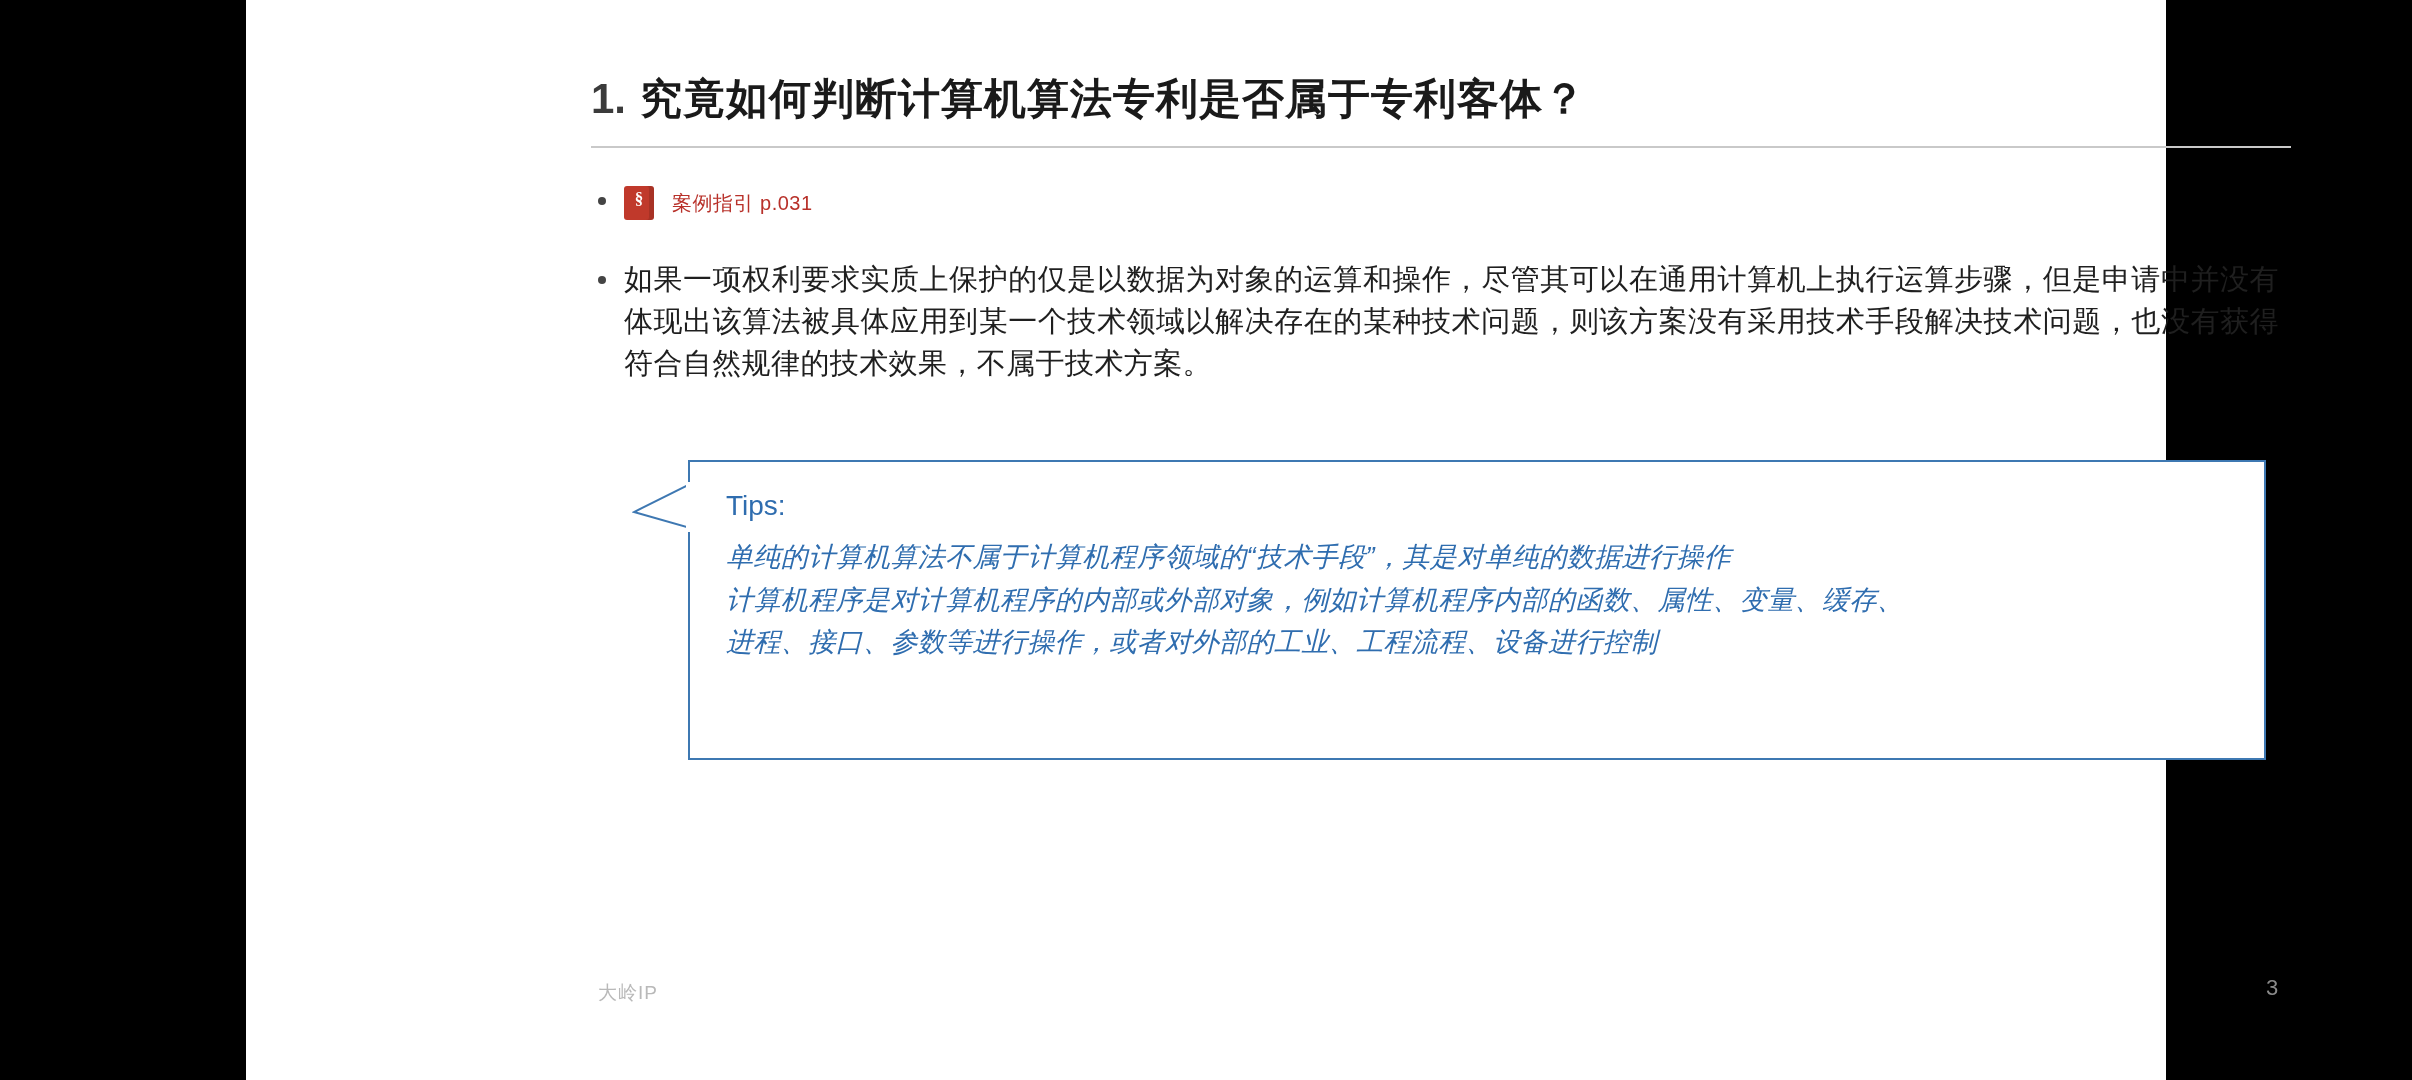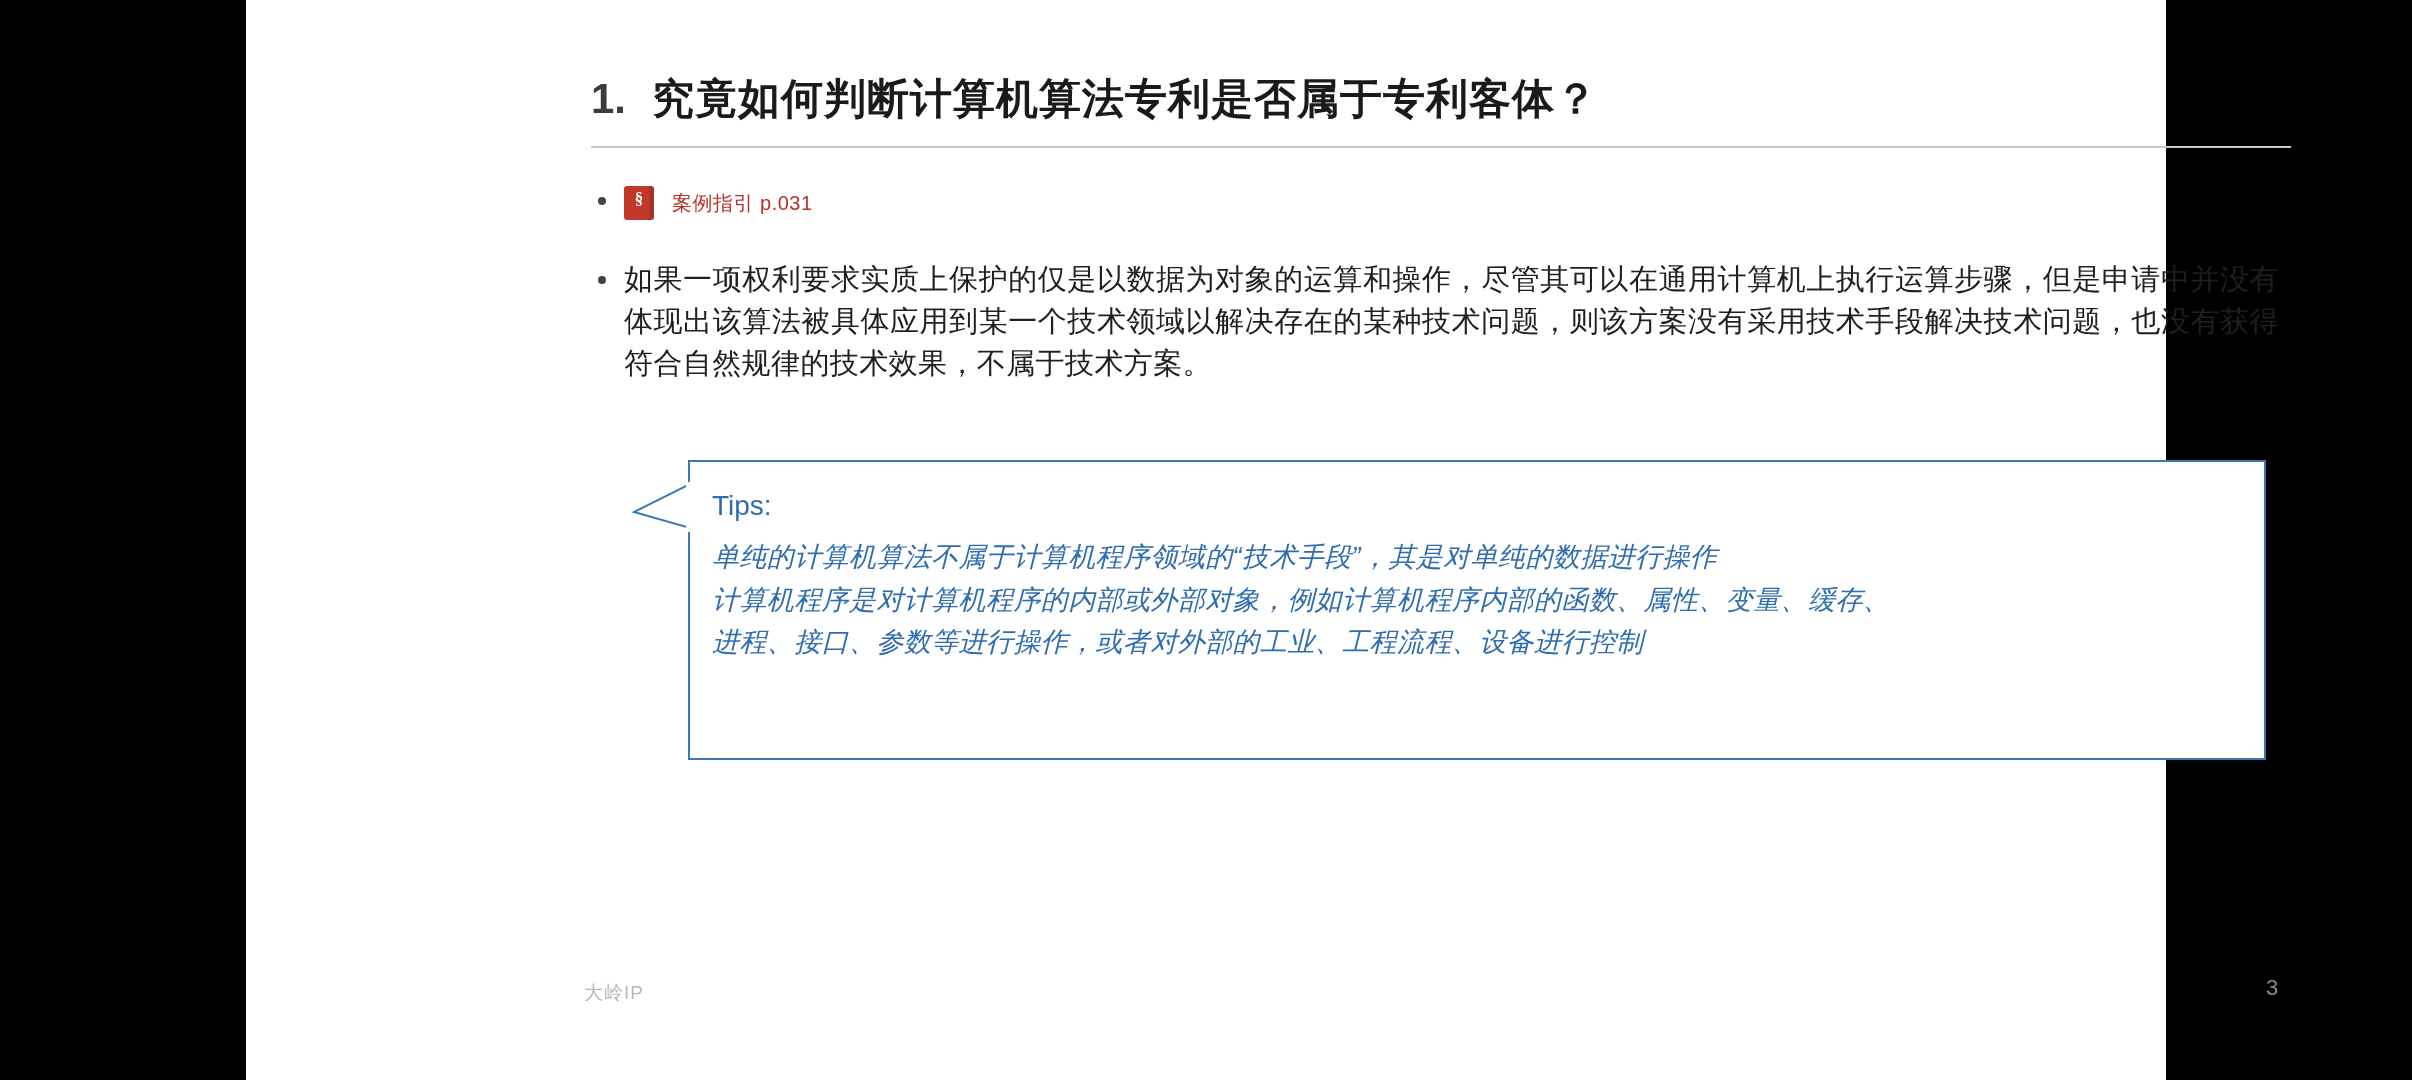--- a/index.html
+++ b/index.html
@@ -48,21 +48,20 @@
     letter-spacing: 0px;
     line-height: 1;
     opacity: .92;
   }
   .title-text {
     font-size: 42px;
     font-weight: bold;
     color: #1a1a1a;
     line-height: 1;
     letter-spacing: 1px;
-    margin-left: 12px;
   }
   .title-rule {
     position: absolute;
     left: 345px;
     top: 146px;
     width: 1700px;
     height: 2px;
     background: #c9c9c9;
   }
 
@@ -139,39 +138,39 @@
     background: #ffffff;
   }
   .tips-tail {
     position: absolute;
     left: -58px;
     top: 20px;
     width: 60px;
     height: 60px;
   }
   .tips-inner {
-    padding: 28px 34px 0 22px;
+    padding: 28px 34px 0 36px;
   }
   .tips-label {
     font-size: 28px;
     color: #2f6daf;
     margin-bottom: 14px;
   }
   .tips-line {
     font-size: 27px;
     color: #2f6daf;
     line-height: 1.58;
     letter-spacing: .4px;
     font-style: italic;
   }
 
   
   .footer-brand {
     position: absolute;
-    left: 338px;
+    left: 352px;
     top: 980px;
     font-size: 19px;
     color: #b9b9b9;
     letter-spacing: 1px;
   }
   .page-num {
     position: absolute;
     left: 2020px;
     top: 975px;
     font-size: 22px;

